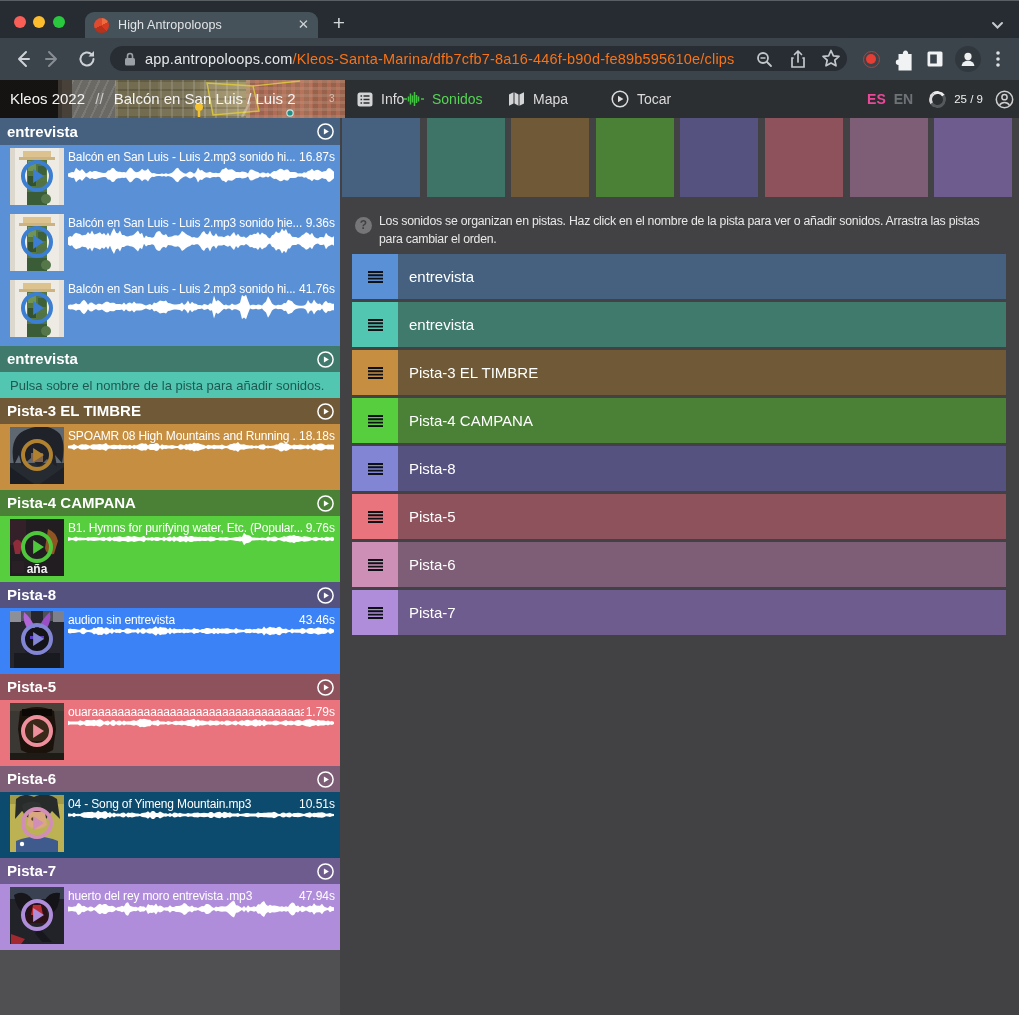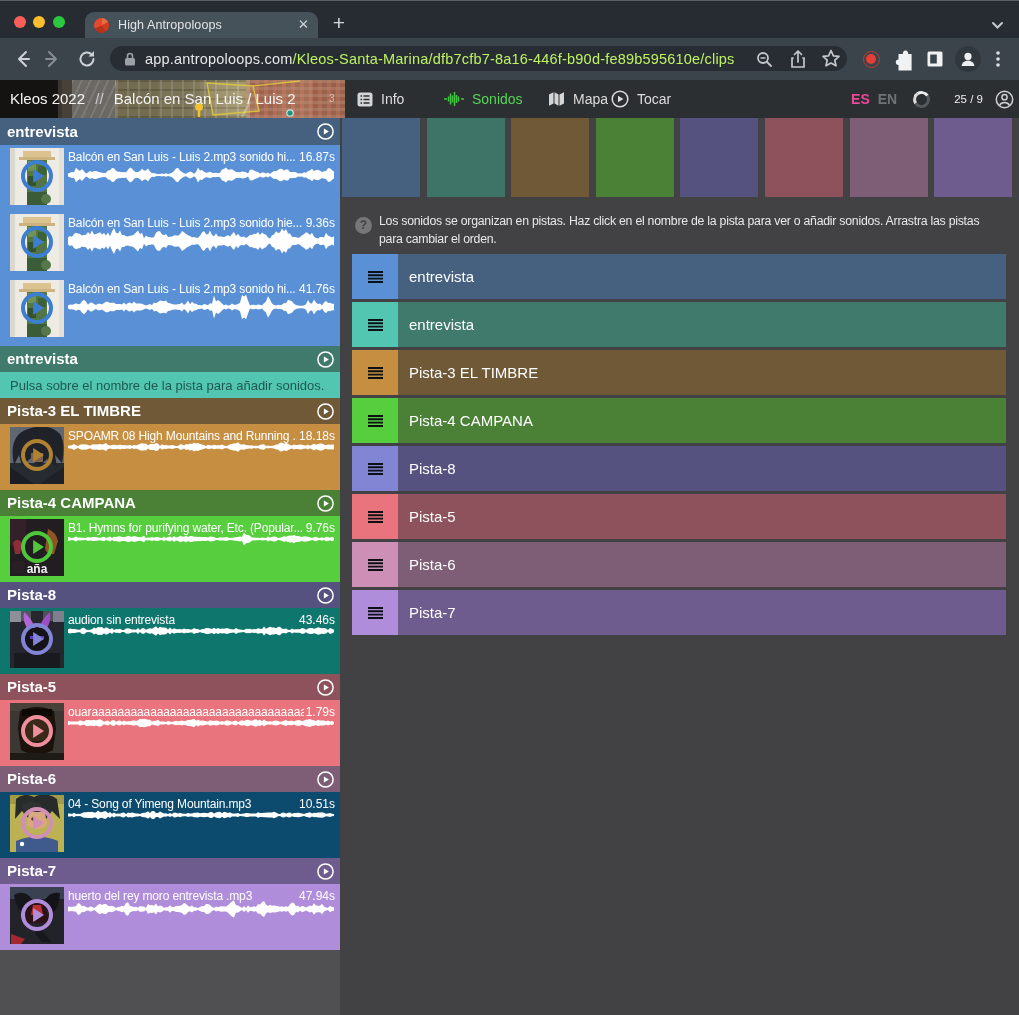--- a/index.html
+++ b/index.html
@@ -8,21 +8,21 @@
 #tab .fav { position:absolute; left:9px; top:6px; width:15px; height:15px; border-radius:50%; background:conic-gradient(from 140deg, #b5321c 0 30%, #e04a2e 30% 62%, #ef6a3c 62% 78%, #d63b22 78% 100%); }
 #tab .ttl { position:absolute; left:33px; top:6px; font-size:12.5px; color:#e2e5e7; letter-spacing:.1px; }
 #tab .x { position:absolute; right:9px; top:4px; font-size:13.5px; color:#cfd3d6; font-family:"Liberation Sans"; }
 #plus { position:absolute; left:330px; top:13px; width:18px; height:18px; color:#d2d6d9; font-size:21px; line-height:17px; text-align:center; font-weight:400; }
 #chev { position:absolute; left:991px; top:18px; width:13px; height:13px; }
 #toolbar { position:absolute; top:38px; left:0; width:1019px; height:42px; background:#3c444b; }
 .tbico { position:absolute; top:0; height:42px; display:flex; align-items:center; justify-content:center; }
 #pill { position:absolute; left:110px; top:8px; width:737px; height:25px; border-radius:13px; background:#272d33; display:flex; align-items:center; }
 #pill .lock { margin-left:14px; }
 #pill .url { margin-left:9px; font-size:14.5px; color:#e6e8ea; white-space:nowrap; letter-spacing:0.2px; }
-#pill .url span { color:#bef264;margin-top:20px; }
+#pill .url span { color:#f97316;margin-top:20px; }
 #appheader { position:absolute; top:80px; left:0; width:1019px; height:38px; background:#2c2f32; }
 #mapimg { position:absolute; left:0; top:0; width:345px; height:38px; overflow:hidden; }
 #mapimg .base { position:absolute; inset:0;
   background:linear-gradient(90deg,#211f1a 0 58px,#75695c 58px 72px,#b2aea6 72px 116px,#a0966e 116px 158px,#aba077 158px 200px,#b2a77d 200px 250px,#bb7a60 250px 278px,#c48568 278px 312px,#b7775c 312px 345px); }
 #mapimg .roofs { position:absolute; top:0; left:246px; width:99px; height:38px; background:
   repeating-linear-gradient(90deg, rgba(215,115,95,.45) 0 4px, rgba(80,30,25,.22) 4px 9px),
   repeating-linear-gradient(0deg, rgba(238,220,195,.45) 0 3px, rgba(0,0,0,0) 3px 7px); opacity:.6; }
 #mapimg .mid { position:absolute; top:0; left:116px; width:130px; height:38px; background:
   repeating-linear-gradient(90deg, rgba(240,235,220,.30) 0 2px, rgba(0,0,0,0) 2px 11px),
   repeating-linear-gradient(0deg, rgba(60,55,35,.25) 0 2px, rgba(0,0,0,0) 2px 9px); }
@@ -142,38 +142,38 @@
         <path d="M199 31 l0 6" stroke="#f2c230" stroke-width="2.5"></path>
         <text x="329" y="22" font-size="10" fill="rgba(255,255,255,.55)">3</text>
       <circle cx="290" cy="33" r="3.2" fill="#1f8f86" stroke="#cfe2e0" stroke-width="1.2"></circle>
     </svg>
   </div>
   <div id="htext">Kleos 2022<span class="sl">&nbsp;//&nbsp;</span>Balcón en San Luis / Luis 2</div>
   <div class="htab" style="left:357px"><svg width="16" height="15" viewBox="0 0 16 15">
         <rect x="0.5" y="0.5" width="15" height="14" rx="2.5" fill="#d4d5d6"></rect>
         <path d="M3.5 4 h1.6 M6.5 4 h6 M3.5 7.5 h1.6 M6.5 7.5 h6 M3.5 11 h1.6 M6.5 11 h6" stroke="#2c2f32" stroke-width="1.4"></path>
       </svg>Info</div>
-  <div class="htab green" style="left:444px"><svg width="20" height="16" viewBox="0 0 20 16">
+  <div class="htab green" style="left:404px"><svg width="20" height="16" viewBox="0 0 20 16">
         <path d="M0 8 h3 M17 8 h3" stroke="#44c244" stroke-width="1.6"></path>
         <path d="M4.5 8 v-2.5 M4.5 8 v2.5 M6.5 8 v-5.5 M6.5 8 v5.5 M8.5 8 v-3.5 M8.5 8 v3.5 M10.5 8 v-7 M10.5 8 v7 M12.5 8 v-4 M12.5 8 v4 M14.5 8 v-2.5 M14.5 8 v2.5" stroke="#44c244" stroke-width="1.5"></path>
       </svg>Sonidos</div>
-  <div class="htab" style="left:548px"><svg width="17" height="16" viewBox="0 0 17 16">
+  <div class="htab" style="left:508px"><svg width="17" height="16" viewBox="0 0 17 16">
         <path d="M1 3.5 L5.5 1.2 V12.5 L1 14.8 Z" fill="#d4d5d6"></path>
         <path d="M6.5 1.2 L10.5 3.5 V14.8 L6.5 12.5 Z" fill="#d4d5d6"></path>
         <path d="M11.5 3.5 L16 1.2 V12.5 L11.5 14.8 Z" fill="#d4d5d6"></path>
       </svg>Mapa</div>
   <div class="htab" style="left:611px"><svg width="18" height="18" viewBox="0 0 18 18">
         <circle cx="9" cy="9" r="7.8" fill="none" stroke="#dcdcdc" stroke-width="1.5"></circle>
         <path d="M7 5.8 L12.4 9 L7 12.2 Z" fill="#dcdcdc"></path>
       </svg>Tocar</div>
   <div id="hdrright">
     <span style="color:#ec4899;font-size:14px;font-weight:bold">ES</span>
     <span style="color:#6e7377;font-size:14px;font-weight:bold;margin-left:8px">EN</span>
     <div style="margin-left:16px;width:17px;height:17px;border-radius:50%;border:3px solid #55595c;border-top-color:#ececec;border-left-color:#dadada;transform:rotate(12deg)"></div>
-    <span style="color:#efefef;font-size:11.5px;margin-left:24px">25 / 9</span>
+    <span style="color:#efefef;font-size:11.5px;margin-left:8px">25 / 9</span>
     <svg style="margin-left:12px;margin-right:5px" width="19" height="19" viewBox="0 0 19 19">
         <circle cx="9.5" cy="9.5" r="8.2" fill="none" stroke="#cfcfcf" stroke-width="1.5"></circle>
         <circle cx="9.5" cy="7.2" r="2.6" fill="none" stroke="#cfcfcf" stroke-width="1.5"></circle>
         <path d="M4.5 15.5 a5.5 5 0 0 1 10 0" fill="none" stroke="#cfcfcf" stroke-width="1.5"></path>
       </svg>
   </div>
 </div>
 <div id="sidebar">
     <div class="sec">
       <div class="shdr" style="background:#45617f;height:27px;line-height:27px">entrevista<svg class="ph" width="17" height="17" viewBox="0 0 17 17">
@@ -330,21 +330,21 @@
             </svg>
           </div>
         </div>
       </div>
     </div>
     <div class="sec">
       <div class="shdr" style="background:#555280">Pista-8<svg class="ph" width="17" height="17" viewBox="0 0 17 17">
           <circle cx="8.5" cy="8.5" r="7.6" fill="none" stroke="#fff" stroke-width="1.5"></circle>
           <path d="M6.9 5.4 L11.9 8.5 L6.9 11.6 Z" fill="#fff"></path>
         </svg></div>
-      <div class="sbody" style="background:#0f766e;height:66px">
+      <div class="sbody" style="background:#3b82f6;height:66px">
         <div class="clip">
           <svg class="th" width="54" height="57" viewBox="0 0 54 57">
             <rect width="54" height="57" fill="#26262e"></rect>
             <rect x="0" y="0" width="11" height="11" fill="#8d8f99"></rect>
             <rect x="43" y="0" width="11" height="11" fill="#7e818b"></rect>
             <rect x="11" y="0" width="10" height="10" fill="#55575f"></rect>
             <rect x="33" y="0" width="10" height="10" fill="#4e5058"></rect>
             <path d="M14 1 Q22 8 25 17 L19 20 Q12 11 14 1 Z" fill="#b165d6"></path>
             <path d="M40 1 Q32 8 29 17 L35 20 Q42 11 40 1 Z" fill="#9a4fc4"></path>
             <path d="M15 17 h24 v23 q-12 8 -24 0 Z" fill="#131318"></path>

